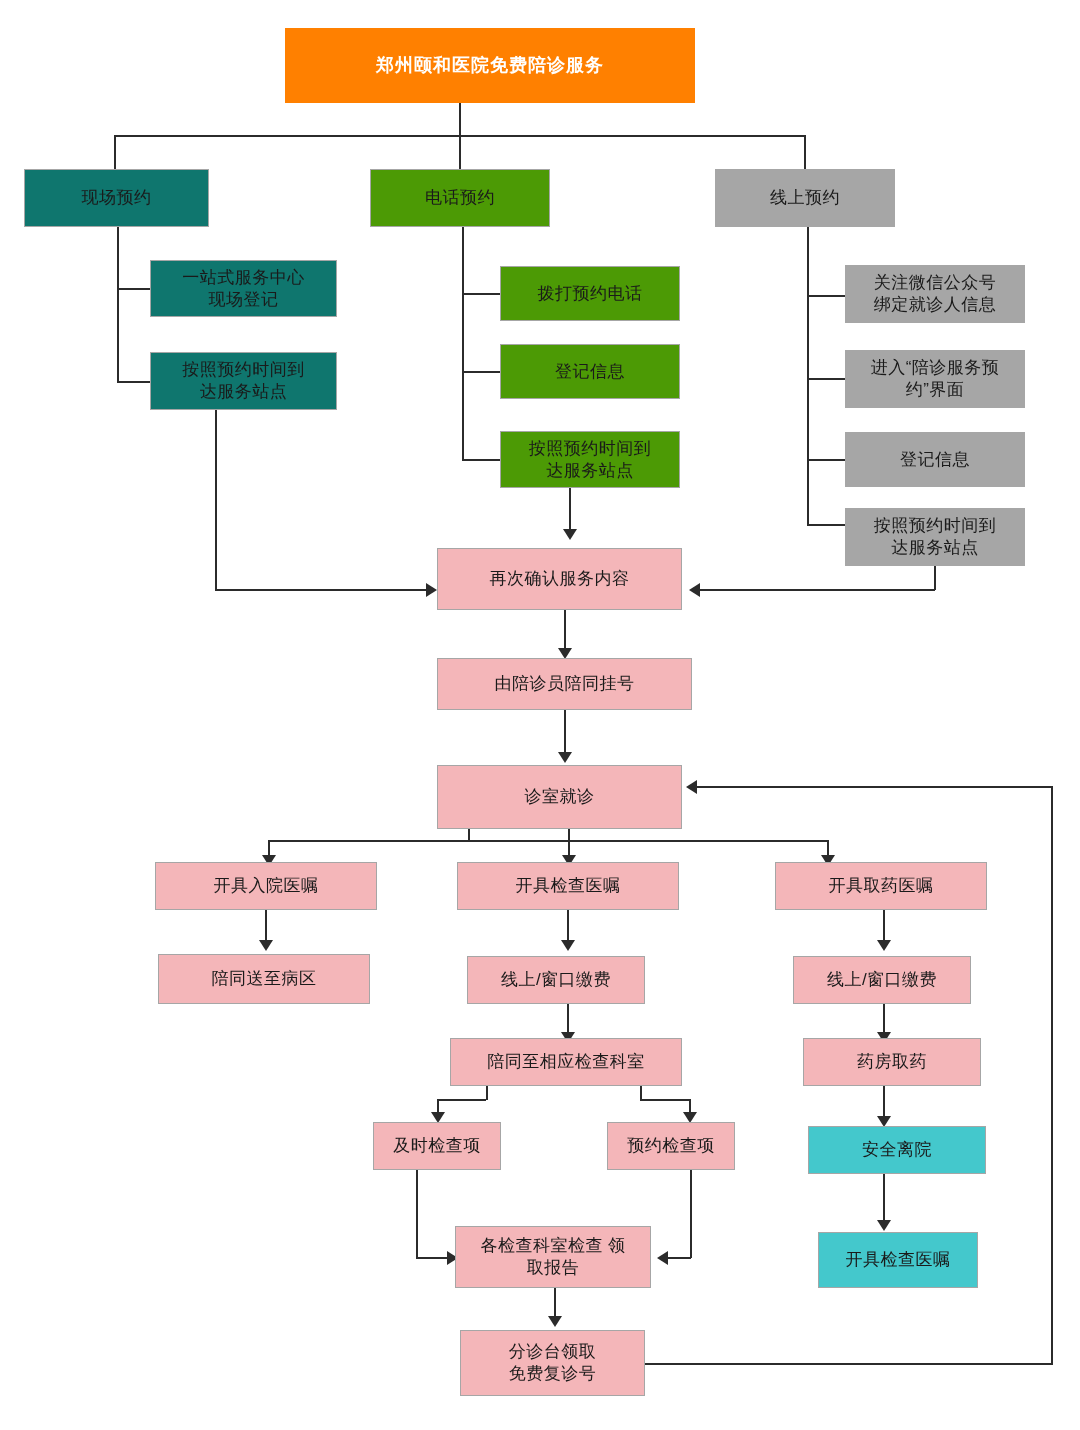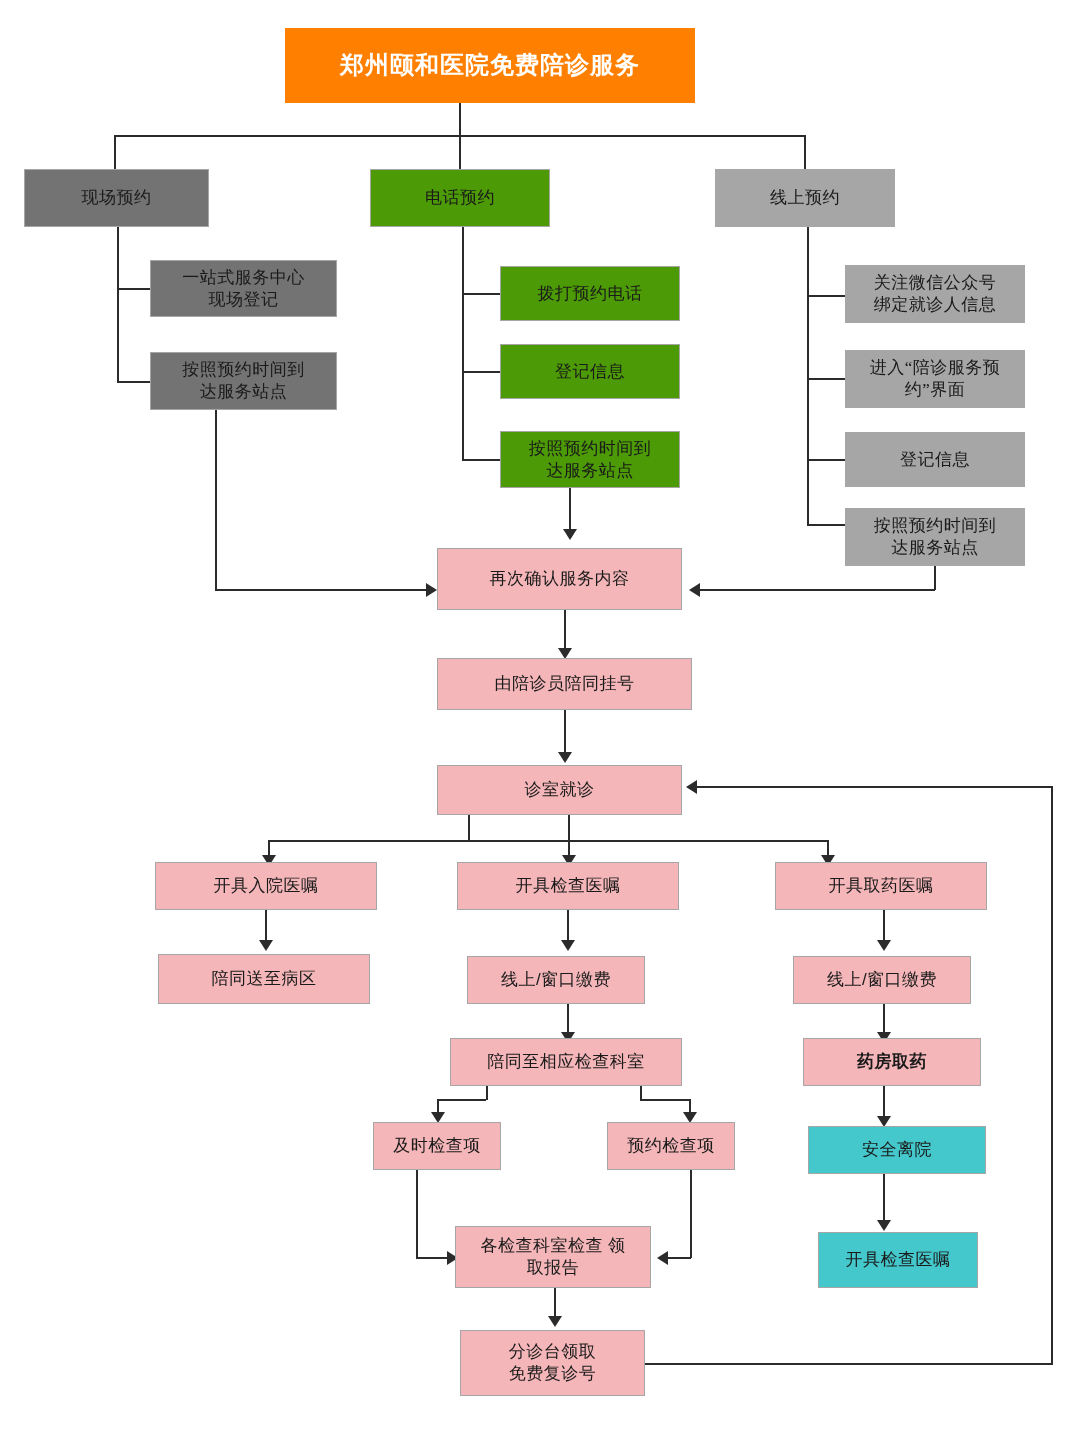--- a/index.html
+++ b/index.html
@@ -28,28 +28,28 @@
     color: #1a1a1a;
     font-size: 17px;
     letter-spacing: .5px;
     padding: 2px 4px;
     white-space: pre-line;
     z-index: 3;
   }
   .node.title {
     color: #ffffff;
     font-weight: bold;
-    font-size: 24px;
+    font-size: 18px;
     border-color: #ff8000;
     letter-spacing: 1px;
   }
   .c-orange { background: #ff8000; }
-  .c-blue   { background: #737373; }
+  .c-blue   { background: #0f766e; }
   .c-green  { background: #4c9a05; }
-  .c-gray   { background: #a6a6a6; font-family: Liberation Serif, serif; }
+  .c-gray   { background: #a6a6a6; }
   .c-pink   { background: #f4b6b9; text-align: center; }
   .c-teal   { background: #44c8cc; }
 
   
   .ln {
     position: absolute;
     background: #2b2b2b;
     z-index: 1;
   }
   .ln.h { height: 2px; }
@@ -144,21 +144,21 @@
   <div class="node c-pink" style="left:437px; top:548px; width:245px; height:62px;">再次确认服务内容</div>
 
   <div class="ln v" style="left:564px; top:610px; height:40px;"></div>
   <div class="arw down" style="left:558px; top:648px;"></div>
 
   <div class="node c-pink" style="left:437px; top:658px; width:255px; height:52px;">由陪诊员陪同挂号</div>
 
   <div class="ln v" style="left:564px; top:710px; height:44px;"></div>
   <div class="arw down" style="left:558px; top:752px;"></div>
 
-  <div class="node c-pink" style="left:437px; top:765px; width:245px; height:50px;">诊室就诊</div>
+  <div class="node c-pink" style="left:437px; top:765px; width:245px; height:64px;">诊室就诊</div>
 
   <div class="ln v" style="left:468px; top:815px; height:26px;"></div>
   <div class="ln h" style="left:268px; top:840px; width:560px;"></div>
   <div class="ln v" style="left:268px; top:840px; height:17px;"></div>
   <div class="arw down" style="left:262px; top:855px;"></div>
   <div class="ln v" style="left:568px; top:815px; height:42px;"></div>
   <div class="arw down" style="left:562px; top:855px;"></div>
   <div class="ln v" style="left:827px; top:840px; height:17px;"></div>
   <div class="arw down" style="left:821px; top:855px;"></div>
 
@@ -213,21 +213,21 @@
   <div class="arw left" style="left:686px; top:780px;"></div>
 
   <div class="node c-pink" style="left:775px; top:862px; width:212px; height:48px;">开具取药医嘱</div>
   <div class="ln v" style="left:883px; top:910px; height:32px;"></div>
   <div class="arw down" style="left:877px; top:940px;"></div>
 
   <div class="node c-pink" style="left:793px; top:956px; width:178px; height:48px;">线上/窗口缴费</div>
   <div class="ln v" style="left:883px; top:1004px; height:30px;"></div>
   <div class="arw down" style="left:877px; top:1032px;"></div>
 
-  <div class="node c-pink" style="left:803px; top:1038px; width:178px; height:48px;font-weight:bold;">药房取药</div>
+  <div class="node c-pink" style="left:803px; top:1038px; width:178px; height:48px;">药房取药</div>
   <div class="ln v" style="left:883px; top:1086px; height:32px;"></div>
   <div class="arw down" style="left:877px; top:1116px;"></div>
 
   <div class="node c-teal" style="left:808px; top:1126px; width:178px; height:48px;">安全离院</div>
   <div class="ln v" style="left:883px; top:1174px; height:48px;"></div>
   <div class="arw down" style="left:877px; top:1220px;"></div>
 
   <div class="node c-teal" style="left:818px; top:1232px; width:160px; height:56px;">开具检查医嘱</div>
 
 </div>

